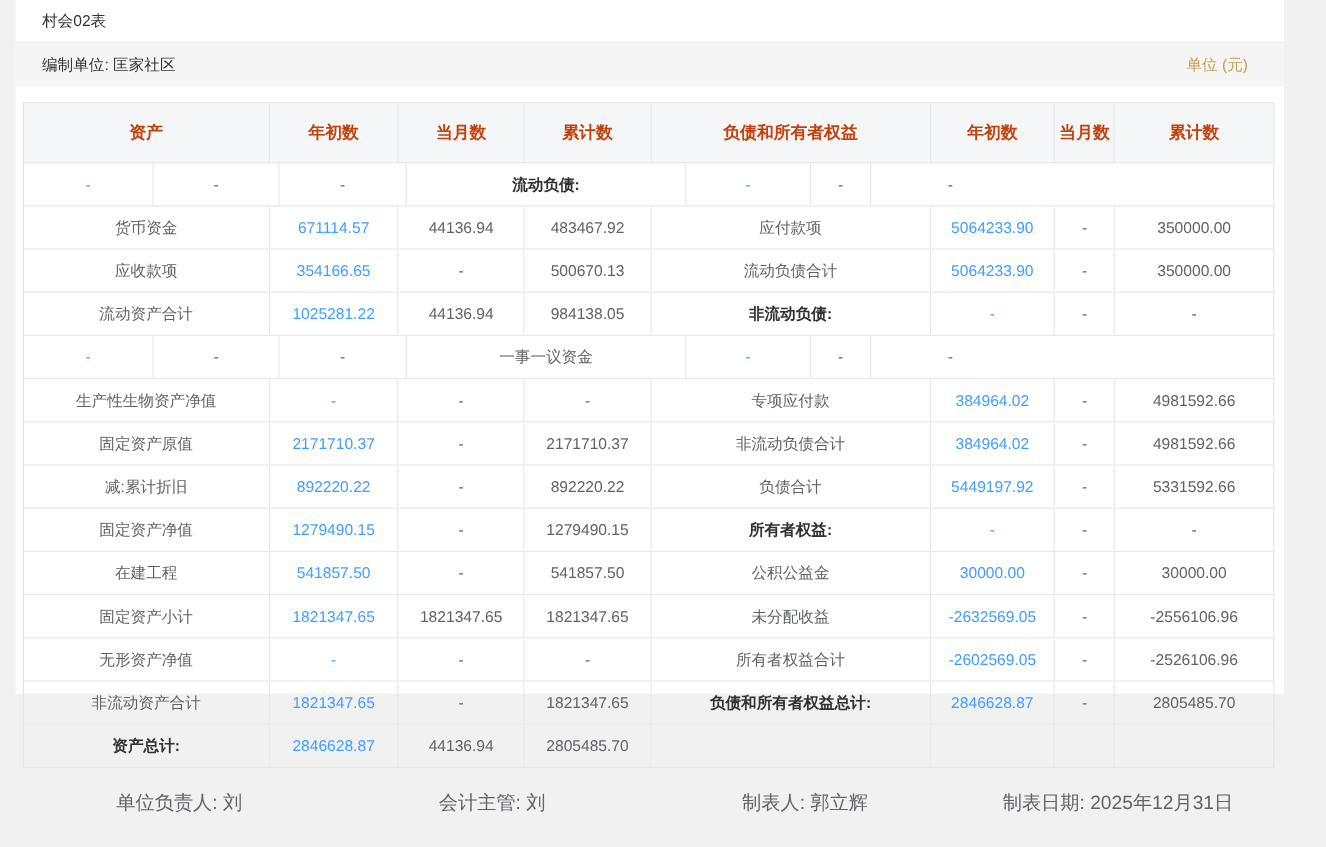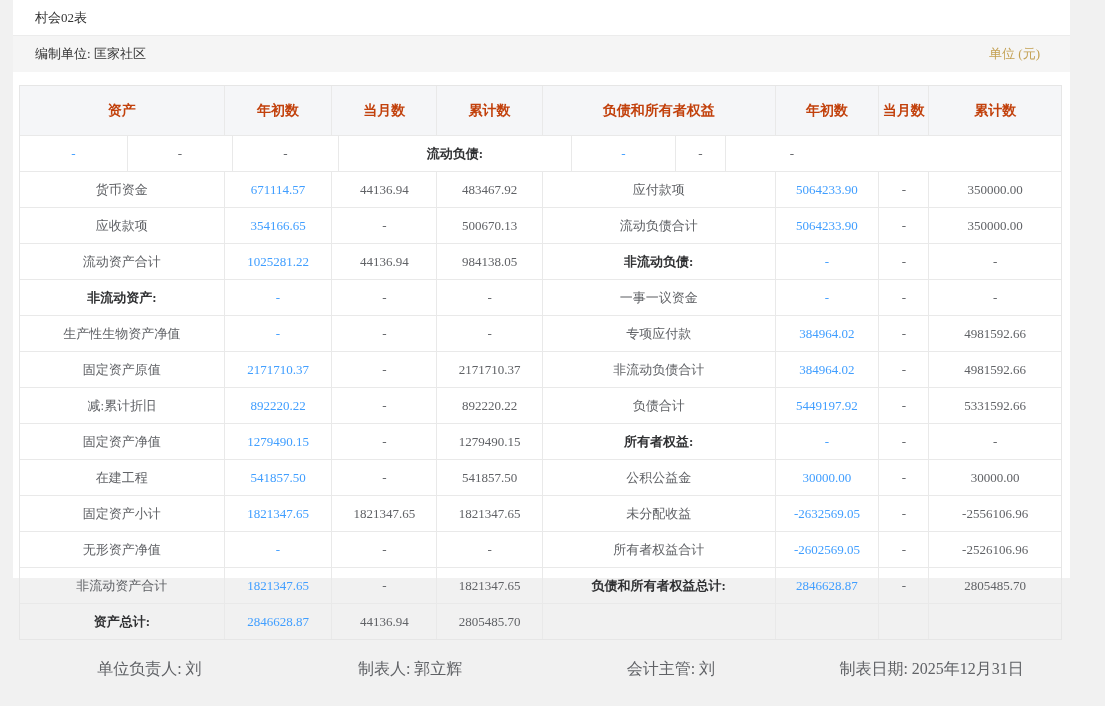--- a/index.html
+++ b/index.html
@@ -5,21 +5,20 @@
   html,body{margin:0;padding:0;}
   body{
     width:1105px;height:706px;overflow:hidden;
     background:#f1f1f1;
     font-family:"Liberation Sans","DejaVu Sans",sans-serif;
     position:relative;
   }
   .content{
     position:absolute;left:13px;top:0;width:1057px;height:578px;
     background:#ffffff;
-    font-family:Liberation Serif, serif;
   }
   .title-bar{
     height:35px;line-height:35px;padding-left:22px;
     font-size:13px;color:#333;border-bottom:1px solid #ececec;
   }
   .subheader{
     height:36px;background:#f5f5f5;
     display:flex;align-items:center;justify-content:space-between;
     padding:0 30px 0 22px;font-size:13px;color:#333;gap:20px;
   }
@@ -108,21 +107,20 @@
           <div class="cell c0">流动资产合计</div>
           <div class="cell c1 link">1025281.22</div>
           <div class="cell c2">44136.94</div>
           <div class="cell c3">984138.05</div>
           <div class="cell c4 bold">非流动负债:</div>
           <div class="cell c5 link">-</div>
           <div class="cell c6">-</div>
           <div class="cell c7">-</div>
         </div>
         <div class="trow">
-          <div class="cell c0 bold">非流动资产:</div>
           <div class="cell c1 link">-</div>
           <div class="cell c2">-</div>
           <div class="cell c3">-</div>
           <div class="cell c4">一事一议资金</div>
           <div class="cell c5 link">-</div>
           <div class="cell c6">-</div>
           <div class="cell c7">-</div>
         </div>
         <div class="trow">
           <div class="cell c0">生产性生物资产净值</div>
@@ -211,17 +209,17 @@
           <div class="cell c3">2805485.70</div>
           <div class="cell c4"></div>
           <div class="cell c5"></div>
           <div class="cell c6"></div>
           <div class="cell c7"></div>
         </div>
       </div>
   </div>
   <div class="tfooter" id="tfooter">
       <div class="fitem">单位负责人: 刘</div>
+      <div class="fitem">会计主管: 刘</div>
       <div class="fitem">制表人: 郭立辉</div>
-      <div class="fitem">会计主管: 刘</div>
       <div class="fitem">制表日期: 2025年12月31日</div>
     </div>
 </div>
 
 </body></html>

